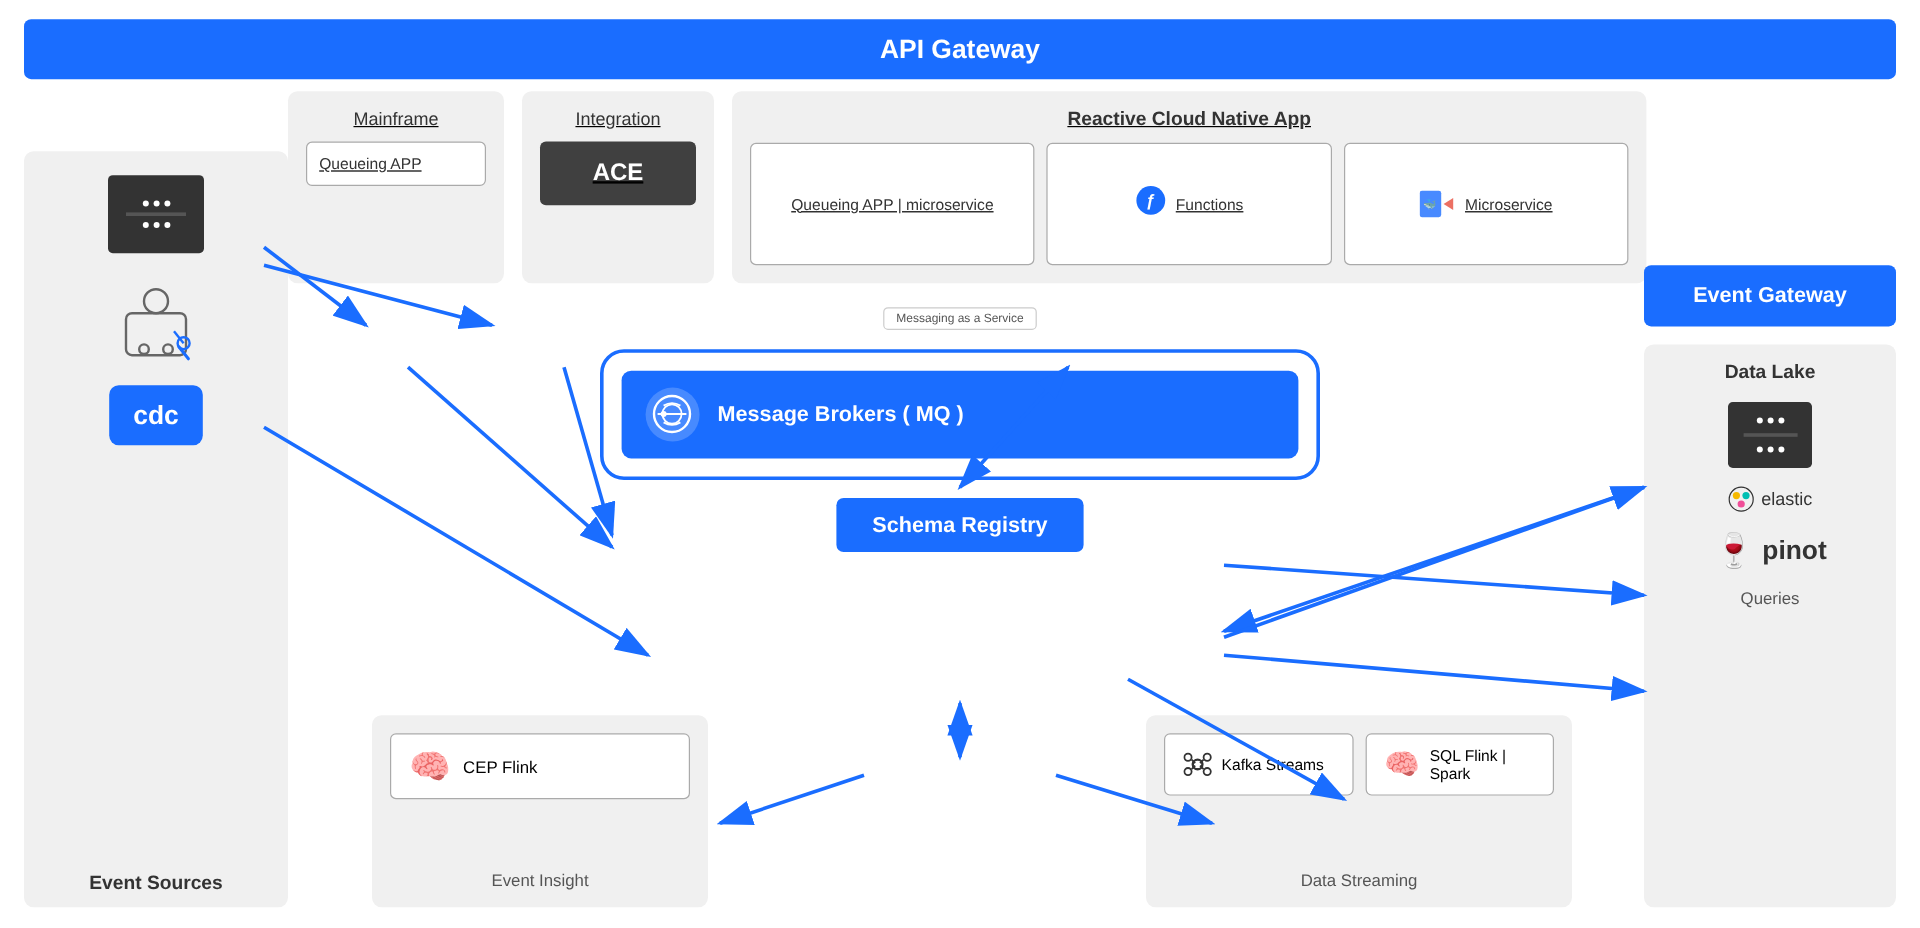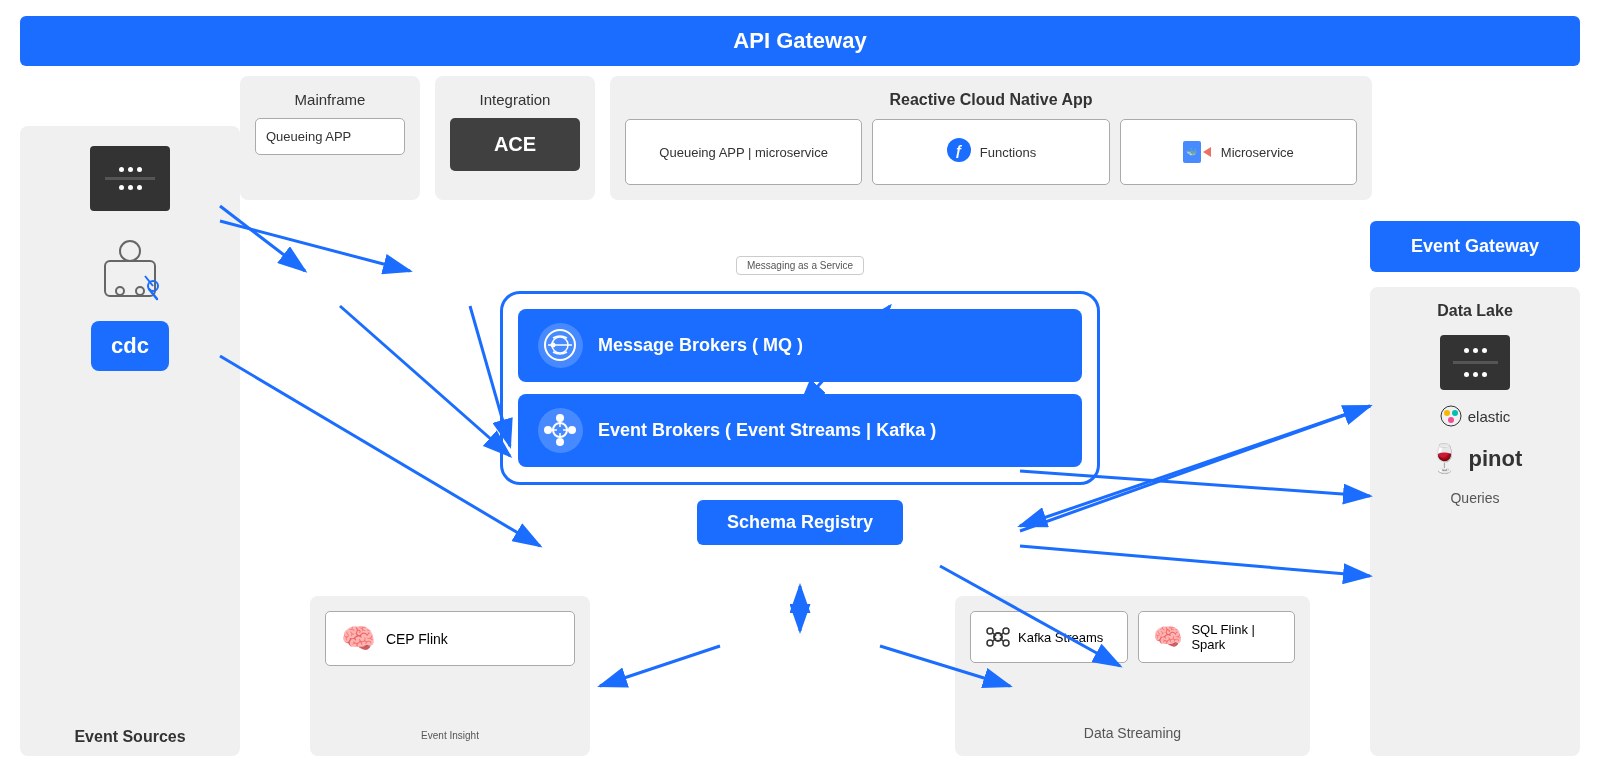--- a/index.html
+++ b/index.html
@@ -114,23 +114,24 @@
       text-align: center;
       margin-top: auto;
     }
 
     
     .top-sections {
       position: absolute;
       top: 0;
       left: 220px;
       right: 208px;
-      height: 124px;
+      height: 160px;
       display: flex;
       gap: 15px;
+      text-decoration: underline;
     }
 
     .mainframe-box {
       width: 180px;
       background: #f0f0f0;
       border-radius: 8px;
       padding: 15px;
       display: flex;
       flex-direction: column;
       gap: 10px;
@@ -308,21 +309,21 @@
       display: flex;
       align-items: center;
       gap: 10px;
       background: #fff;
       border: 1.5px solid #aaa;
       border-radius: 5px;
       padding: 10px 15px;
       width: 100%;
     }
     .event-insight-label {
-      font-size: 10px;
+      font-size: 14px;
       color: #555;
       text-align: center;
     }
 
     .data-streaming-box {
       flex: 1;
       background: #f0f0f0;
       border-radius: 8px;
       padding: 15px;
       display: flex;
@@ -534,36 +535,20 @@
             <svg width="35" height="35" viewBox="0 0 35 35">
               <circle cx="17" cy="17" r="15" fill="none" stroke="white" stroke-width="2"></circle>
               <circle cx="17" cy="17" r="8" fill="none" stroke="white" stroke-width="1.5"></circle>
               <line x1="5" y1="17" x2="29" y2="17" stroke="white" stroke-width="1.5"></line>
               <circle cx="10" cy="17" r="2.5" fill="white"></circle>
               <path d="M10 10 Q17 6 24 10" fill="none" stroke="white" stroke-width="1.5"></path>
               <path d="M10 24 Q17 28 24 24" fill="none" stroke="white" stroke-width="1.5"></path>
             </svg>
           </div>
           <span>Message Brokers ( MQ )</span>
-        </div>
-        <div class="broker-bar">
-          <div class="broker-icon">
-            <svg width="35" height="35" viewBox="0 0 35 35">
-              <circle cx="17" cy="17" r="7" fill="none" stroke="white" stroke-width="2"></circle>
-              <circle cx="17" cy="5" r="4" fill="white"></circle>
-              <circle cx="17" cy="29" r="4" fill="white"></circle>
-              <circle cx="5" cy="17" r="4" fill="white"></circle>
-              <circle cx="29" cy="17" r="4" fill="white"></circle>
-              <line x1="17" y1="9" x2="17" y2="14" stroke="white" stroke-width="1.5"></line>
-              <line x1="17" y1="20" x2="17" y2="25" stroke="white" stroke-width="1.5"></line>
-              <line x1="9" y1="17" x2="14" y2="17" stroke="white" stroke-width="1.5"></line>
-              <line x1="20" y1="17" x2="25" y2="17" stroke="white" stroke-width="1.5"></line>
-            </svg>
-          </div>
-          <span>Event Brokers ( Event Streams | Kafka )</span>
         </div>
       </div>
       <div class="schema-registry">Schema Registry</div>
     </div>
 
     <div class="bottom-boxes">
       <div style="width:50px;"></div>
       <div class="event-insight-box">
         <div class="event-insight-inner">
           <span style="font-size:28px;">🧠</span>

